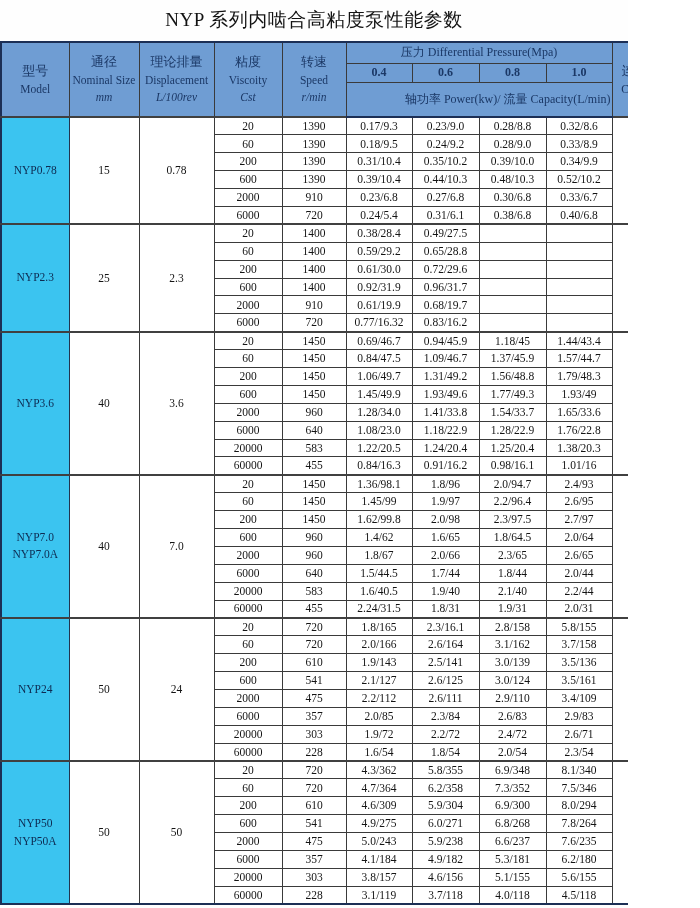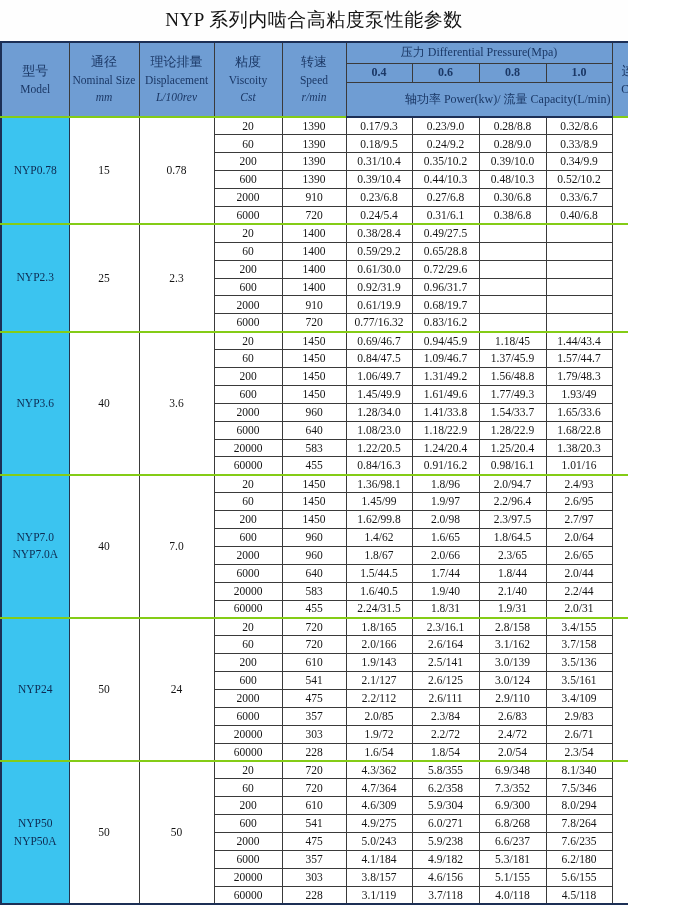--- a/index.html
+++ b/index.html
@@ -61,21 +61,21 @@
     color: #0e2b52;
     font-size: 11.5px;
     line-height: 1.5;
     border-color: #23344f;
   }
   tbody td.conn-cell {
     font-size: 12px;
     line-height: 1.7;
     color: #4d7c0f;
   }
-  tr.group-start td { border-top: 2px solid #84cc16; }
+  tr.group-start td { border-top: 2px solid #404040; }
 </style>
 </head>
 <body>
 
 <div class="page">
   <div class="title">NYP 系列内啮合高粘度泵性能参数</div>
 
   <table class="spec">
     <colgroup>
       <col style="width:68px">
@@ -276,39 +276,39 @@
           <td>1450</td>
           <td>1.06/49.7</td>
           <td>1.31/49.2</td>
           <td>1.56/48.8</td>
           <td>1.79/48.3</td>
         </tr>
         <tr>
           <td>600</td>
           <td>1450</td>
           <td>1.45/49.9</td>
-          <td>1.61/49.6</td>
+          <td>1.93/49.6</td>
           <td>1.77/49.3</td>
           <td>1.93/49</td>
         </tr>
         <tr>
           <td>2000</td>
           <td>960</td>
           <td>1.28/34.0</td>
           <td>1.41/33.8</td>
           <td>1.54/33.7</td>
           <td>1.65/33.6</td>
         </tr>
         <tr>
           <td>6000</td>
           <td>640</td>
           <td>1.08/23.0</td>
           <td>1.18/22.9</td>
           <td>1.28/22.9</td>
-          <td>1.68/22.8</td>
+          <td>1.76/22.8</td>
         </tr>
         <tr>
           <td>20000</td>
           <td>583</td>
           <td>1.22/20.5</td>
           <td>1.24/20.4</td>
           <td>1.25/20.4</td>
           <td>1.38/20.3</td>
         </tr>
         <tr>
@@ -397,21 +397,21 @@
           <td class="model-cell" rowspan="8">
             <div>NYP24</div>
           </td>
           <td rowspan="8">50</td>
           <td rowspan="8">24</td>
           <td>20</td>
           <td>720</td>
           <td>1.8/165</td>
           <td>2.3/16.1</td>
           <td>2.8/158</td>
-          <td>3.4/155</td>
+          <td>5.8/155</td>
           <td class="conn-cell" rowspan="8">
             <div>法兰</div>
             <div>Flange</div>
           </td>
         </tr>
         <tr>
           <td>60</td>
           <td>720</td>
           <td>2.0/166</td>
           <td>2.6/164</td>

